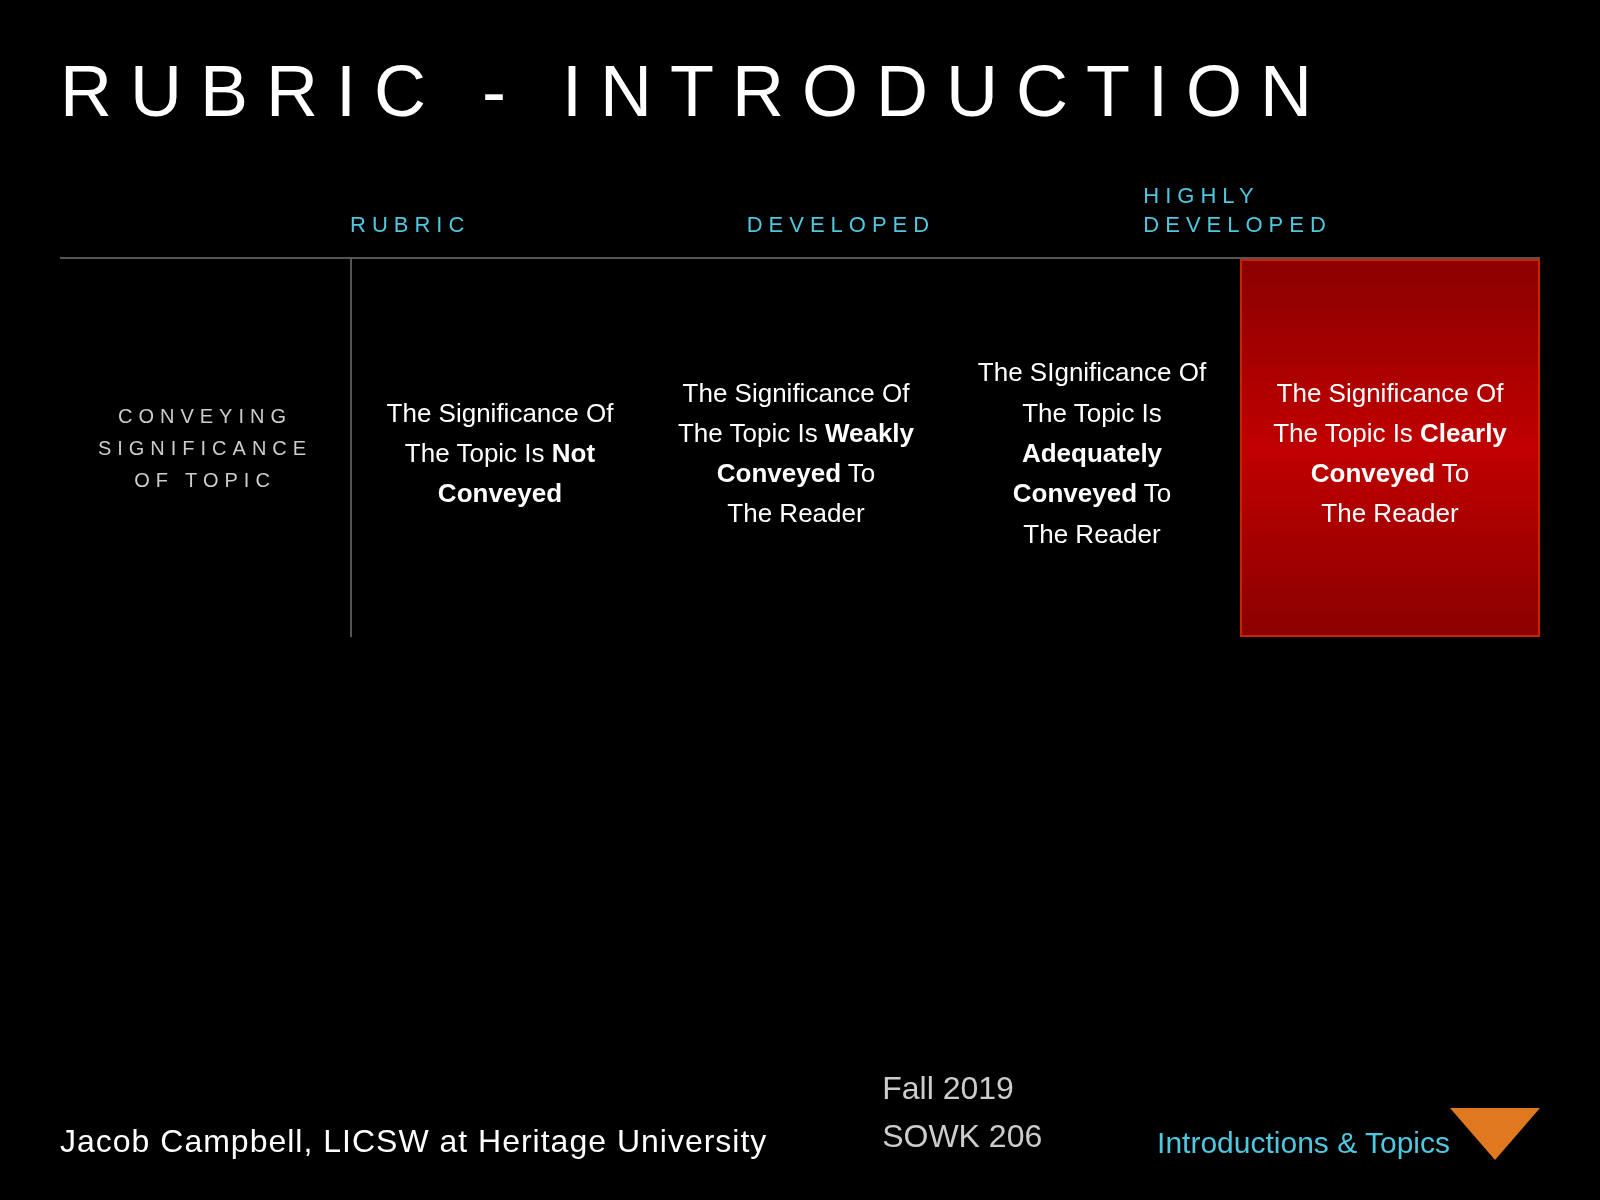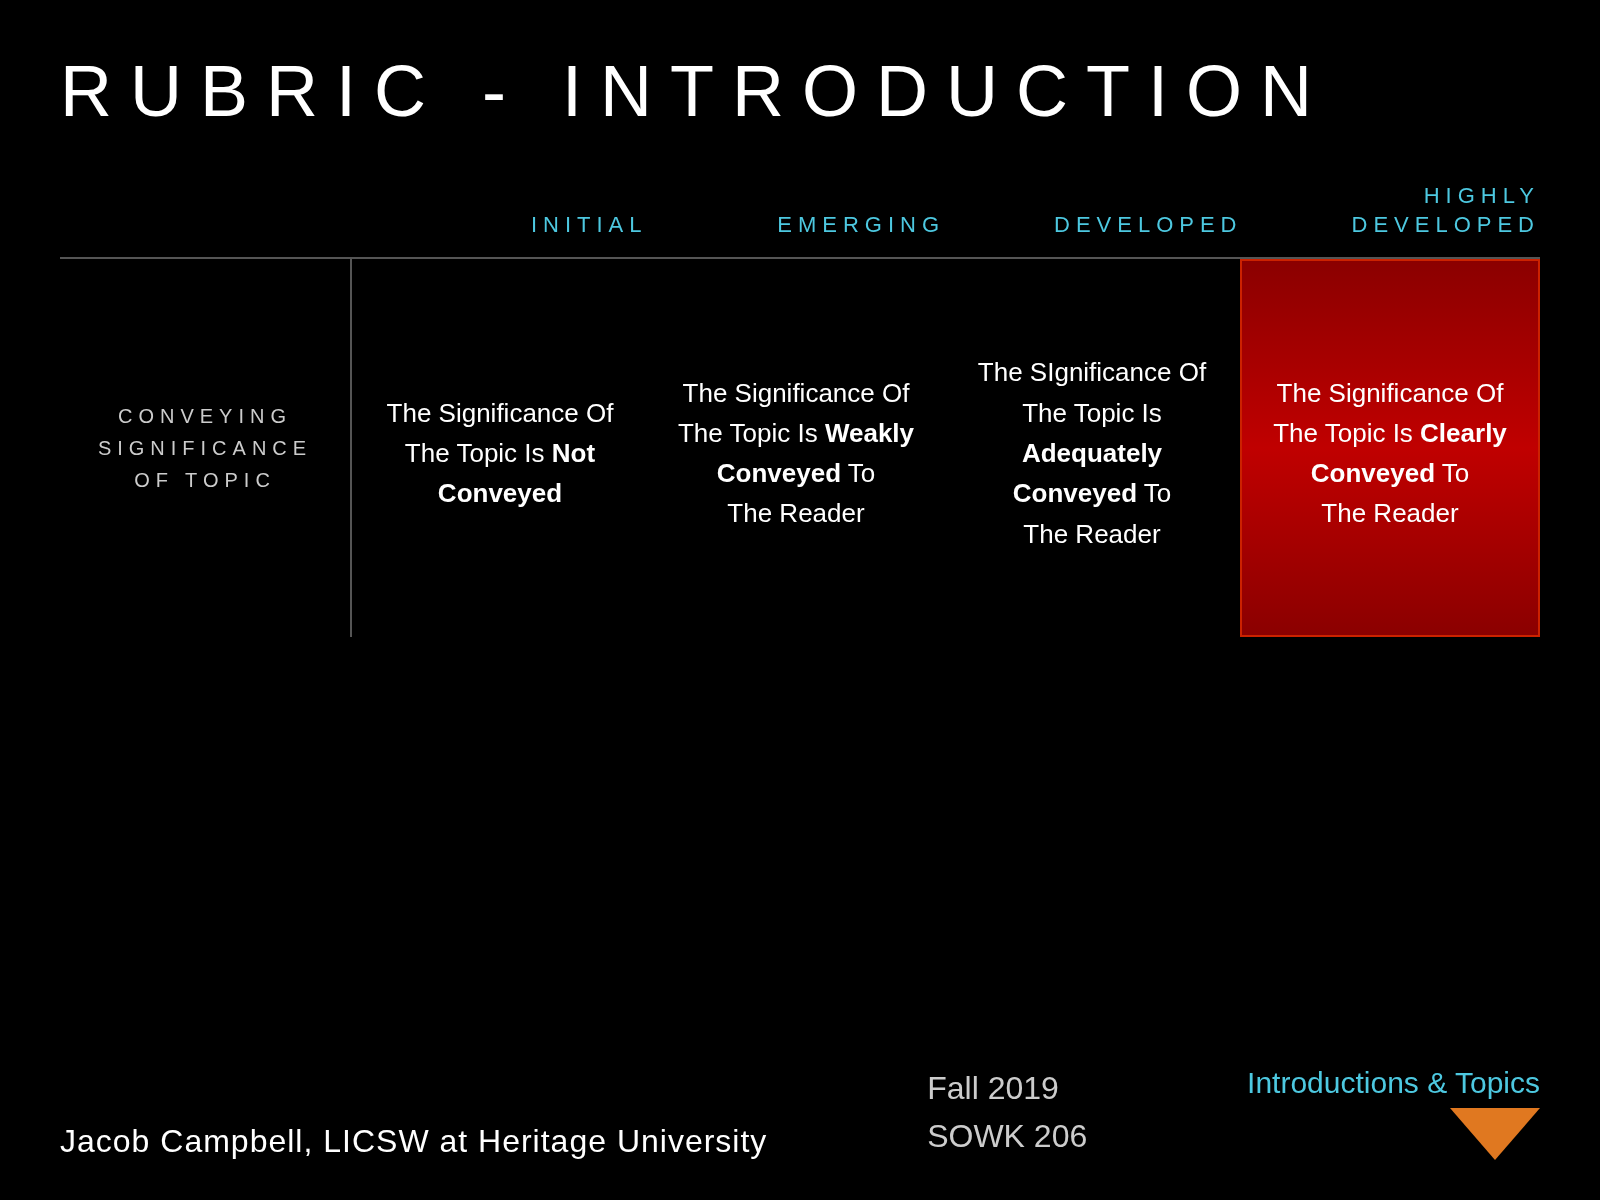--- a/index.html
+++ b/index.html
@@ -29,21 +29,21 @@
     
     .rubric-header {
       display: flex;
       align-items: flex-end;
       margin-bottom: 0;
       padding-left: 290px;
     }
 
     .col-header {
       flex: 1;
-      text-align: right;
+      text-align: left;
       letter-spacing: 6px;
       font-size: 22px;
       color: #4dc8e0;
       padding-bottom: 18px;
       font-weight: 400;
       line-height: 1.3;
     }
 
     .col-header.highly {
       color: #4dc8e0;
@@ -131,21 +131,21 @@
       font-size: 32px;
       color: #ccc;
       line-height: 1.5;
     }
 
     .footer-right {
       font-size: 30px;
       color: #4dc8e0;
       text-align: right;
       display: flex;
-      flex-direction: column;
+      flex-direction: row;
       align-items: flex-end;
     }
 
     .triangle-icon {
       width: 0;
       height: 0;
       border-left: 45px solid transparent;
       border-right: 45px solid transparent;
       border-top: 52px solid #e07820;
       margin-top: 8px;
@@ -153,24 +153,21 @@
   </style>
 </head>
 <body>
 
 <h1 class="page-title">RUBRIC - INTRODUCTION</h1>
 
 <div class="rubric-section">
 
   <div class="rubric-header">
     <div class="col-header">
-      <span>INITIAL</span>
-    </div>
-    <div class="col-header">
-      <span>EMERGING</span>
+      <span>RUBRIC</span>
     </div>
     <div class="col-header">
       <span>DEVELOPED</span>
     </div>
     <div class="col-header highly">
       HIGHLY<br>DEVELOPED
     </div>
   </div>
 
   <div class="rubric-body">

